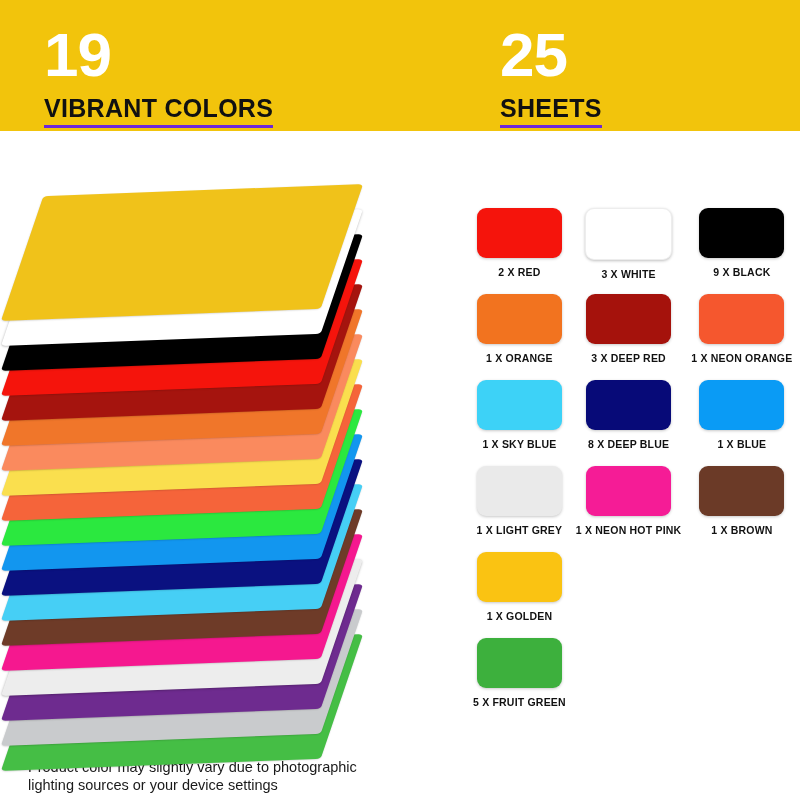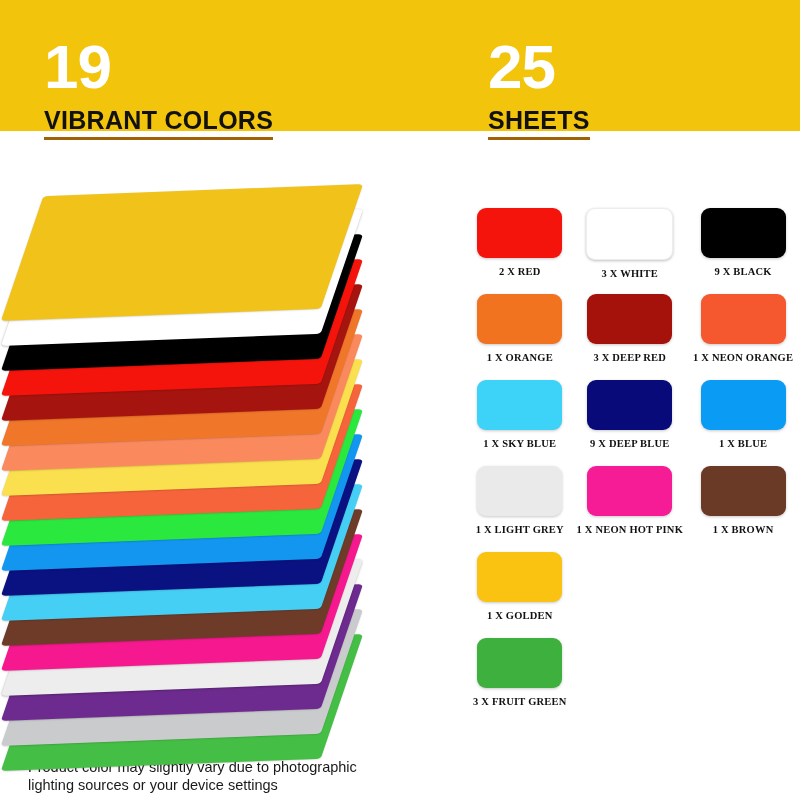--- a/index.html
+++ b/index.html
@@ -9,29 +9,29 @@
     font-family:"Liberation Sans","DejaVu Sans",sans-serif;
   }
 
   
   #banner{
     position:absolute;left:0;top:0;width:800px;height:131px;
     background:#F2C40C;
   }
   .banner-block{position:absolute;top:0;}
   #banner-block-colors{left:44px;}
-  #banner-block-sheets{left:488px;}
+  #banner-block-sheets{left:500px;}
   .banner-num{
     font-size:62px;line-height:62px;font-weight:700;color:#ffffff;
-    letter-spacing:-1px;margin-top:36px;
+    letter-spacing:-1px;margin-top:24px;
   }
   .banner-sub{
     font-size:25px;line-height:28px;font-weight:700;color:#111111;
     letter-spacing:0.3px;margin-top:8px;display:inline-block;
-    border-bottom:3px solid #a16207;padding-bottom:3px;
+    border-bottom:3px solid #6d28d9;padding-bottom:3px;
   }
 
   
   #stack{
     position:absolute;left:22px;top:150px;width:400px;height:580px;
   }
   .sheet{
     position:absolute;left:0;width:320px;height:205px;
     transform-origin:50% 50%;
   }
@@ -50,21 +50,21 @@
   .swatch-cell{
     display:flex;flex-direction:column;align-items:center;
     height:80px;
   }
   .swatch-chip{
     width:85px;height:50px;border-radius:9px;
     box-shadow:0 1px 3px rgba(0,0,0,0.22);
   }
   .swatch-label{
     margin-top:8px;font-size:10.5px;font-weight:700;color:#111111;
-    letter-spacing:0.2px;white-space:nowrap;text-align:center;font-family:Liberation Serif, serif;
+    letter-spacing:0.2px;white-space:nowrap;text-align:center;
   }
 
   
   #disclaimer{
     position:absolute;left:28px;top:741px;width:440px;
   }
   #disclaimer-title{
     font-size:15px;font-weight:700;color:#9B1B1B;letter-spacing:0.3px;
   }
   .disclaimer-line{
@@ -169,21 +169,21 @@
     <div class="swatch-cell">
       <div class="swatch-chip" style="background: rgb(245, 87, 46);"></div>
       <div class="swatch-label">1 X NEON ORANGE</div>
     </div>
     <div class="swatch-cell">
       <div class="swatch-chip" style="background: rgb(61, 210, 247);"></div>
       <div class="swatch-label">1 X SKY BLUE</div>
     </div>
     <div class="swatch-cell">
       <div class="swatch-chip" style="background: rgb(7, 10, 120);"></div>
-      <div class="swatch-label">9 X DEEP BLUE</div>
+      <div class="swatch-label">8 X DEEP BLUE</div>
     </div>
     <div class="swatch-cell">
       <div class="swatch-chip" style="background: rgb(10, 155, 245);"></div>
       <div class="swatch-label">1 X BLUE</div>
     </div>
     <div class="swatch-cell">
       <div class="swatch-chip" style="background: rgb(234, 234, 234);"></div>
       <div class="swatch-label">1 X LIGHT GREY</div>
     </div>
     <div class="swatch-cell">
@@ -195,21 +195,21 @@
       <div class="swatch-label">1 X BROWN</div>
     </div>
     <div class="swatch-cell">
       <div class="swatch-chip" style="background: rgb(250, 195, 18);"></div>
       <div class="swatch-label">1 X GOLDEN</div>
     </div>
     <div class="swatch-cell empty"></div>
     <div class="swatch-cell empty"></div>
     <div class="swatch-cell">
       <div class="swatch-chip" style="background: rgb(61, 176, 61);"></div>
-      <div class="swatch-label">3 X FRUIT GREEN</div>
+      <div class="swatch-label">5 X FRUIT GREEN</div>
     </div>
   </div>
 
 <div id="disclaimer">
   <div id="disclaimer-title">DISCLAIMER</div>
   <div class="disclaimer-line">Product color may slightly vary due to photographic</div>
   <div class="disclaimer-line">lighting sources or your device settings</div>
 </div>
 
 </body></html>

